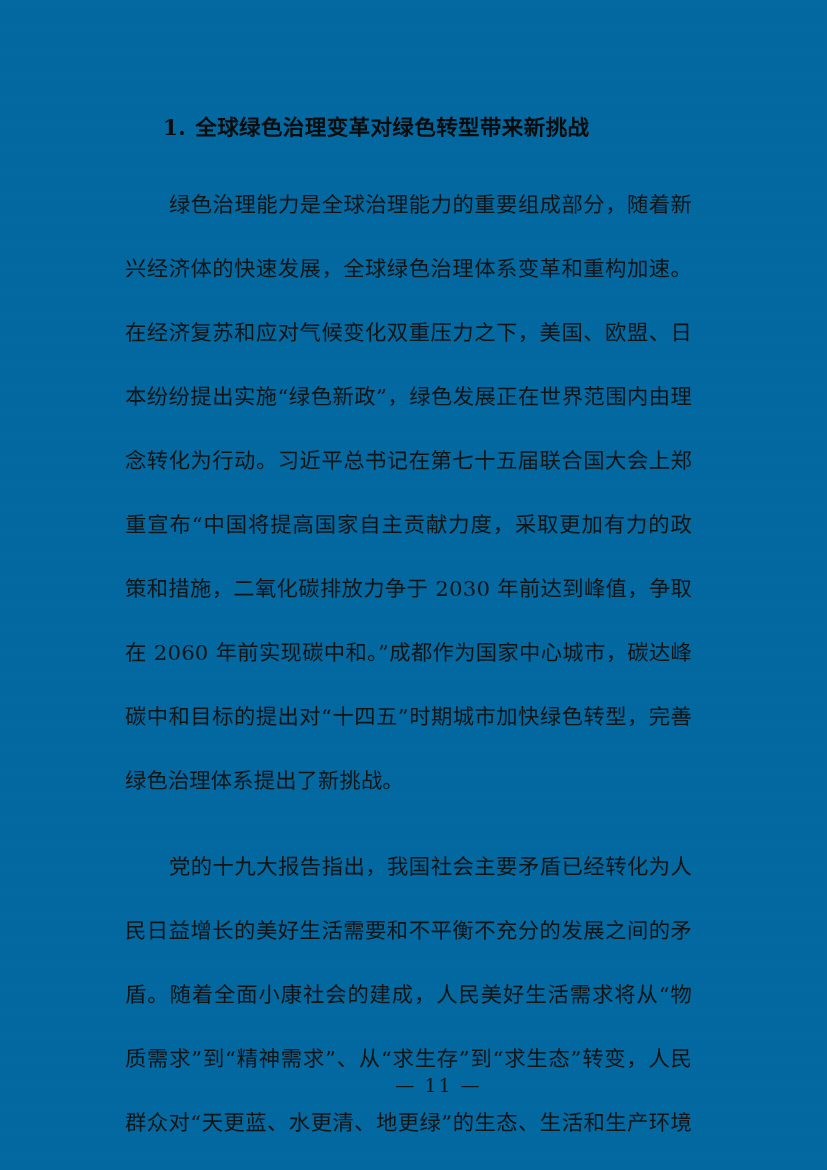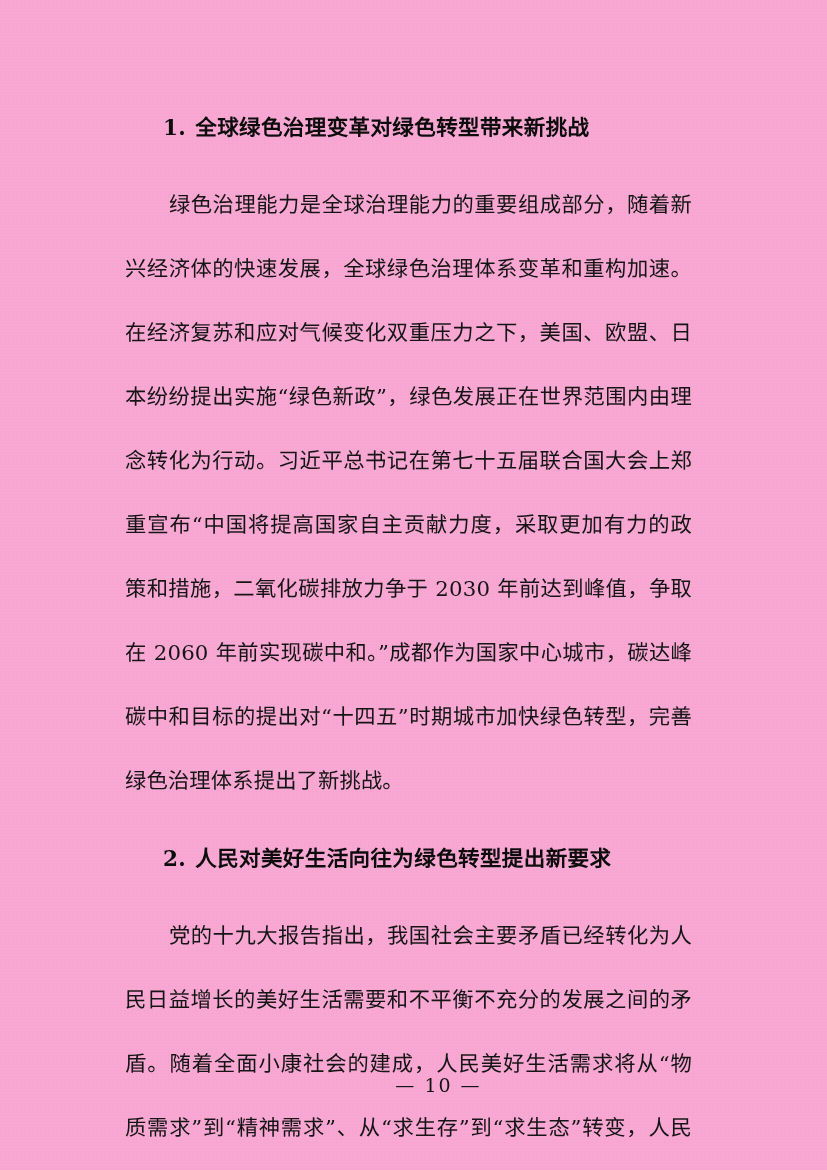--- a/index.html
+++ b/index.html
@@ -15,21 +15,21 @@
     overflow: hidden;
     font-family: "DejaVu Serif", "Liberation Serif", serif;
     color: #141414;
     -webkit-font-smoothing: antialiased;
   }
 
   
   .page {
     position: absolute;
     inset: 0;
-    background: #f9a8d4;
+    background: #0369a1;
     box-sizing: border-box;
   }
 
   
   .page::after {
     content: "";
     position: absolute;
     inset: 0;
     pointer-events: none;
     opacity: 0.035;
@@ -92,22 +92,21 @@
 </head>
 <body>
 
 <div class="page">
 
   <div class="text-column">
 
     <div class="heading"><span class="num">1.</span><span>全球绿色治理变革对绿色转型带来新挑战</span></div>
     <p class="para">绿色治理能力是全球治理能力的重要组成部分，随着新兴经济体的快速发展，全球绿色治理体系变革和重构加速。在经济复苏和应对气候变化双重压力之下，美国、欧盟、日本纷纷提出实施“绿色新政”，绿色发展正在世界范围内由理念转化为行动。习近平总书记在第七十五届联合国大会上郑重宣布“中国将提高国家自主贡献力度，采取更加有力的政策和措施，二氧化碳排放力争于 2030 年前达到峰值，争取在 2060 年前实现碳中和。”成都作为国家中心城市，碳达峰碳中和目标的提出对“十四五”时期城市加快绿色转型，完善绿色治理体系提出了新挑战。</p>
 
-    <div class="heading"><span class="num">2.</span><span>人民对美好生活向往为绿色转型提出新要求</span></div>
     <p class="para">党的十九大报告指出，我国社会主要矛盾已经转化为人民日益增长的美好生活需要和不平衡不充分的发展之间的矛盾。随着全面小康社会的建成，人民美好生活需求将从“物质需求”到“精神需求”、从“求生存”到“求生态”转变，人民群众对“天更蓝、水更清、地更绿”的生态、生活和生产环境需求更高。成都具有得天独厚的自然禀赋、清洁能源优势和广阔的市场腹地，具有满足人民群众优质健康绿色生态产品需要的良好基础，有利于提高城市对高端要素的吸引力，为成都“十四五”时期提升竞争力带来新机遇。</p>
 
   </div>
 
   <div class="folio">
-    <span class="folio-inner">— 10 —</span>
+    <span class="folio-inner">— 11 —</span>
   </div>
 
 </div>
 
 </body></html>

